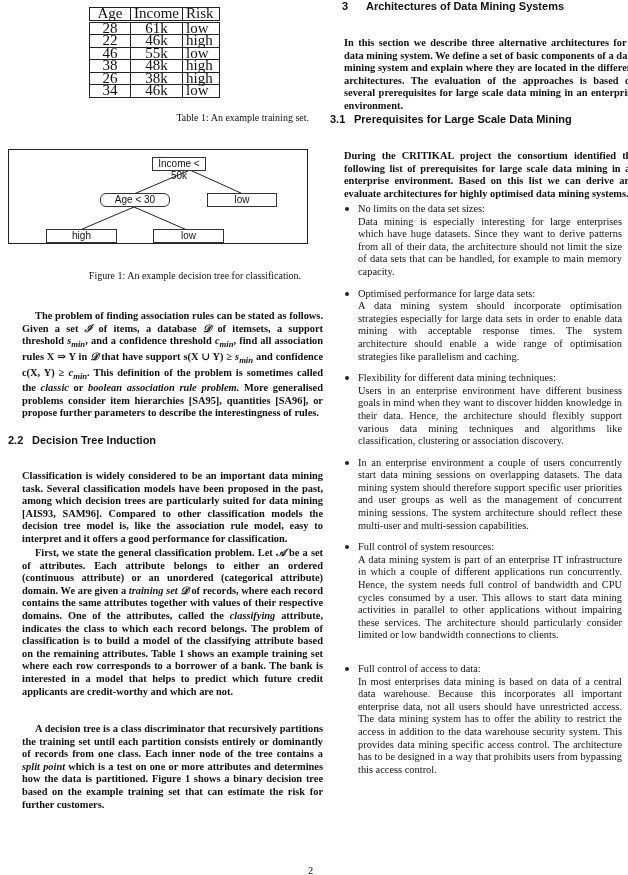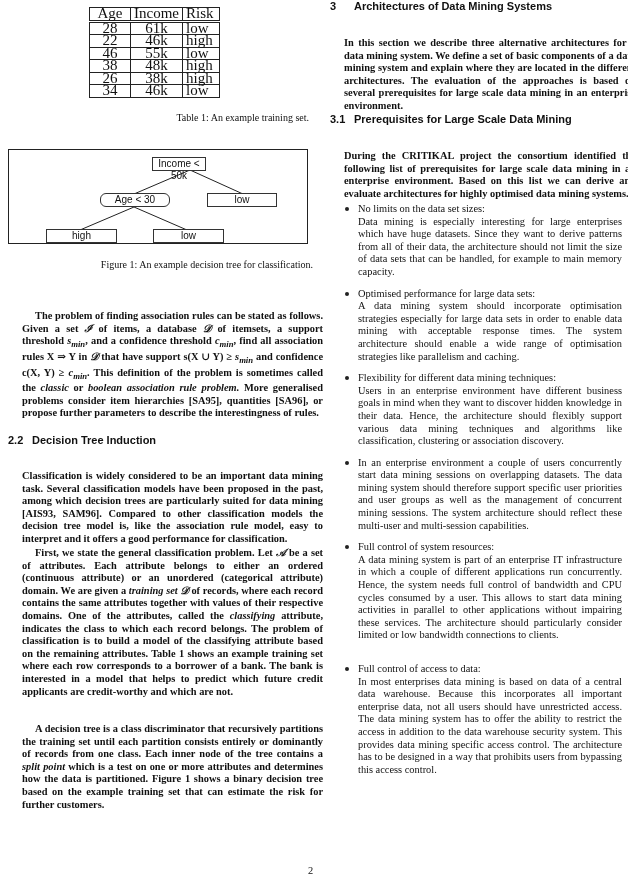--- a/index.html
+++ b/index.html
@@ -113,21 +113,21 @@
       <line x1="181" y1="20" x2="234" y2="44" stroke="#222" stroke-width="1"></line>
       <line x1="125" y1="57" x2="71" y2="80" stroke="#222" stroke-width="1"></line>
       <line x1="125" y1="57" x2="178" y2="80" stroke="#222" stroke-width="1"></line>
     </svg>
     <div class="node" style="left:143px;top:7px;width:54px;height:14px;">Income &lt; 50k</div>
     <div class="node" style="left:91px;top:43px;width:70px;height:14px;border-radius:6px;">Age &lt; 30</div>
     <div class="node" style="left:198px;top:43px;width:70px;height:14px;">low</div>
     <div class="node" style="left:37px;top:79px;width:71px;height:14px;">high</div>
     <div class="node" style="left:144px;top:79px;width:71px;height:14px;">low</div>
   </div>
-  <div class="caption" style="top:259px;left:-8px;padding-left:12px;">Figure 1: An example decision tree for classification.</div>
+  <div class="caption" style="top:270px;left:-8px;">Figure 1: An example decision tree for classification.</div>
 
   <p class="indent abs" style="top:296px;left:0;width:301px;">
     <span>The problem of finding association rules can be stated as follows. Given a set </span><em>ℐ</em><span> of items, a database </span><em>𝒟</em><span> of itemsets, a support threshold </span><em>s</em><sub><em>min</em></sub><span>, and a confidence threshold </span><em>c</em><sub><em>min</em></sub><span>, find all association rules X ⇒ Y in </span><em>𝒟</em><span> that have support s(X ∪ Y) ≥ </span><em>s</em><sub><em>min</em></sub><span> and confidence c(X, Y) ≥ </span><em>c</em><sub><em>min</em></sub><span>. This definition of the problem is sometimes called the </span><em>classic</em><span> or </span><em>boolean association rule problem.</em><span> More generalised problems consider item hierarchies [SA95], quantities [SA96], or propose further parameters to describe the interestingness of rules.</span>
   </p>
 
   <h2 class="sec" style="top:434px;left:0;">
     <span class="num">2.2</span><span>Decision Tree Induction</span>
   </h2>
 
   <p class="abs" style="top:456px;left:0;width:301px;">Classification is widely considered to be an important data mining task. Several classification models have been proposed in the past, among which decision trees are particularly suited for data mining [AIS93, SAM96]. Compared to other classification models the decision tree model is, like the association rule model, easy to interpret and it offers a good performance for classification.</p>
@@ -136,21 +136,21 @@
     <span>First, we state the general classification problem. Let </span><em>𝒜</em><span> be a set of attributes. Each attribute belongs to either an ordered (continuous attribute) or an unordered (categorical attribute) domain. We are given a </span><em>training set</em><em> 𝒟</em><span> of records, where each record contains the same attributes together with values of their respective domains. One of the attributes, called the </span><em>classifying</em><span> attribute, indicates the class to which each record belongs. The problem of classification is to build a model of the classifying attribute based on the remaining attributes. Table 1 shows an example training set where each row corresponds to a borrower of a bank. The bank is interested in a model that helps to predict which future credit applicants are credit-worthy and which are not.</span>
   </p>
 
   <p class="indent abs" style="top:709px;left:0;width:301px;">
     <span>A decision tree is a class discriminator that recursively partitions the training set until each partition consists entirely or dominantly of records from one class. Each inner node of the tree contains a </span><em>split point</em><span> which is a test on one or more attributes and determines how the data is partitioned. Figure 1 shows a binary decision tree based on the example training set that can estimate the risk for further customers.</span>
   </p>
 </div>
 
 <div class="col col-right" style="height:875px;">
 
-  <h2 class="sec" style="top:0;left:0;">
+  <h2 class="sec" style="top:0;left:12px;">
     <span class="num">3</span><span>Architectures of Data Mining Systems</span>
   </h2>
 
   <p class="abs" style="top:23px;left:0;width:292px;">In this section we describe three alternative architectures for a data mining system. We define a set of basic components of a data mining system and explain where they are located in the different architectures. The evaluation of the approaches is based on several prerequisites for large scale data mining in an enterprise environment.</p>
 
   <h2 class="sec" style="top:113px;left:0;">
     <span class="num">3.1</span><span>Prerequisites for Large Scale Data Mining</span>
   </h2>
 
   <p class="abs" style="top:136px;left:0;width:292px;">During the CRITIKAL project the consortium identified the following list of prerequisites for large scale data mining in an enterprise environment. Based on this list we can derive and evaluate architectures for highly optimised data mining systems.</p>

